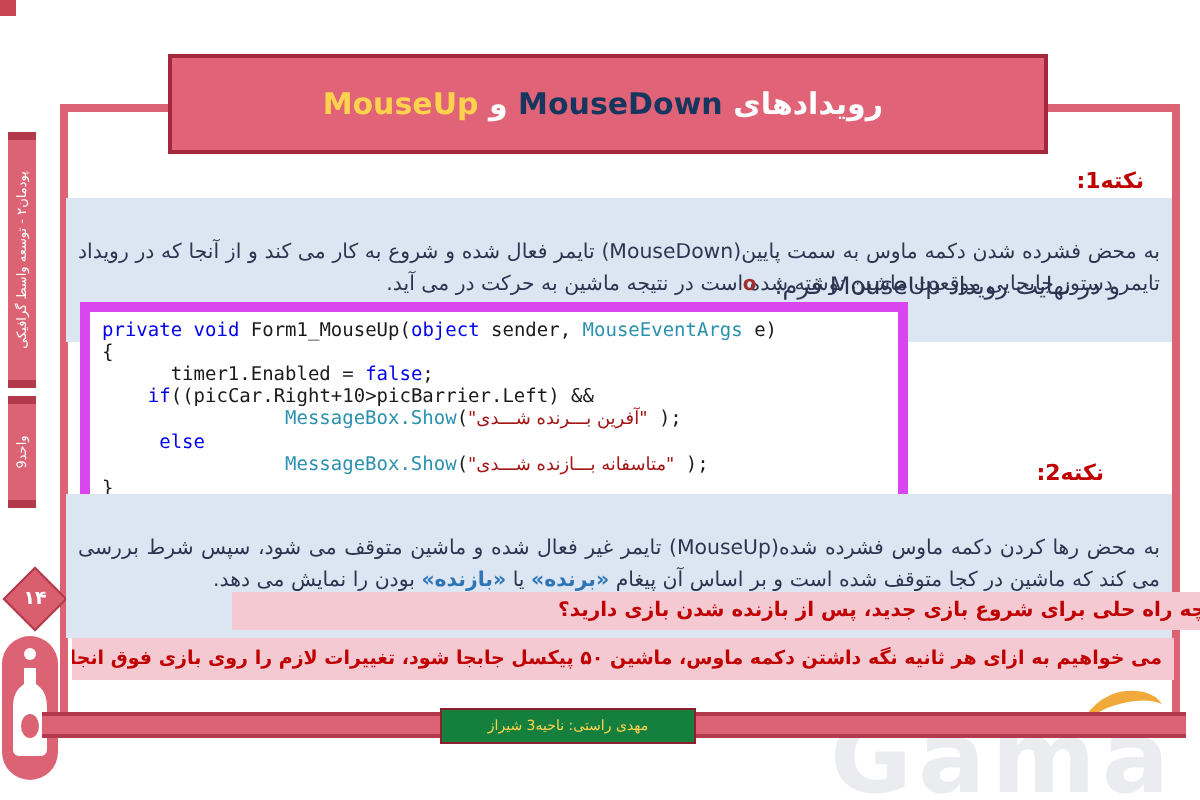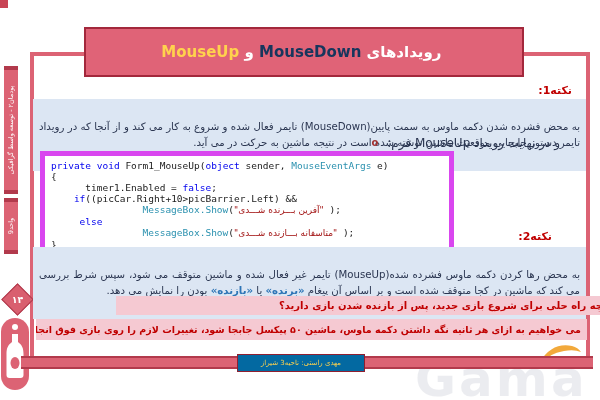--- a/index.html
+++ b/index.html
@@ -94,22 +94,22 @@
     direction:rtl;text-align:right;z-index:3;white-space:nowrap;overflow:hidden;
   }
   .task-question{left:116px;top:296px;width:479px;height:19px;line-height:19px;font-size:10px;padding:0 8px;}
   .task-exercise{left:36px;top:319px;width:539px;height:21px;line-height:21px;font-size:9.5px;padding:0 6px;}
   
   .bottom-bar{
     position:absolute;left:21px;top:356px;width:572px;height:9px;
     background:#DC6374;border-top:2px solid #B23A4C;border-bottom:2px solid #B23A4C;z-index:4;
   }
   .credit-badge{
-    position:absolute;left:237px;top:354px;width:126px;height:16px;
-    background:#0369a1;border:1px solid #8F1F30;z-index:6;
+    position:absolute;left:220px;top:354px;width:126px;height:16px;
+    background:#15803d;border:1px solid #8F1F30;z-index:6;
     display:flex;align-items:center;justify-content:center;
     color:#FFD24D;font-size:7px;direction:rtl;white-space:nowrap;
   }
   
   .watermark{
     position:absolute;left:415px;top:350px;z-index:0;
     font-size:50px;font-weight:bold;letter-spacing:3px;
     color:#8B91A5;opacity:0.16;
   }
   .crescent{position:absolute;left:538px;top:340px;z-index:1;}

